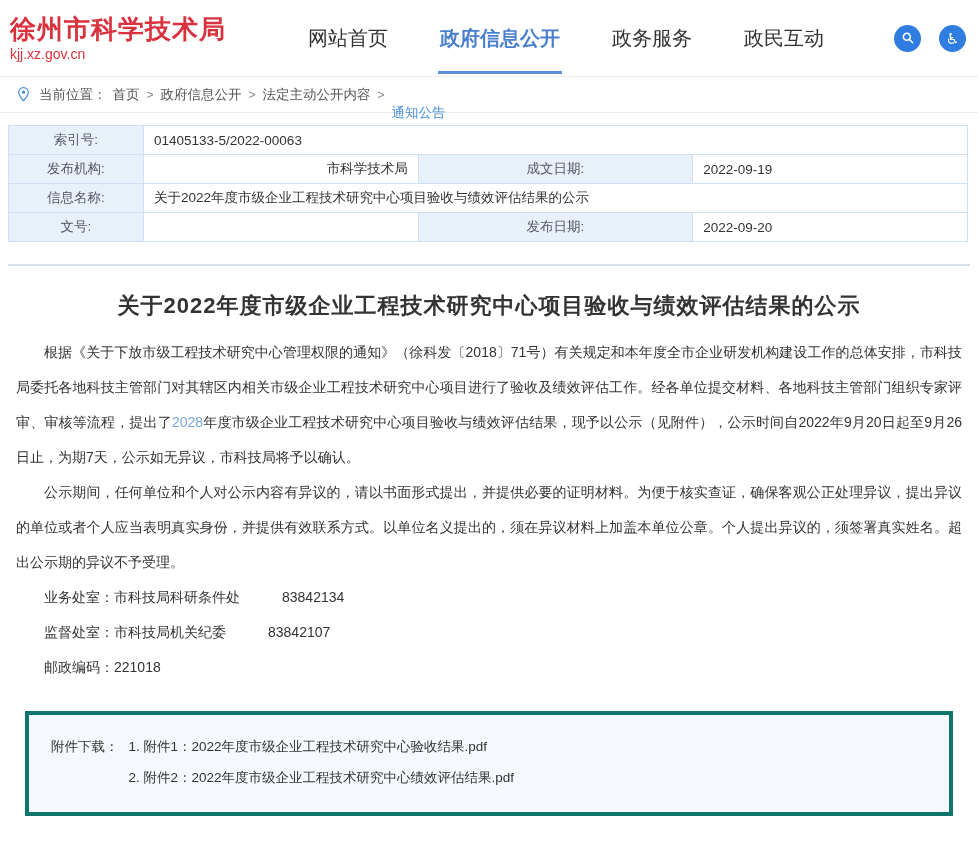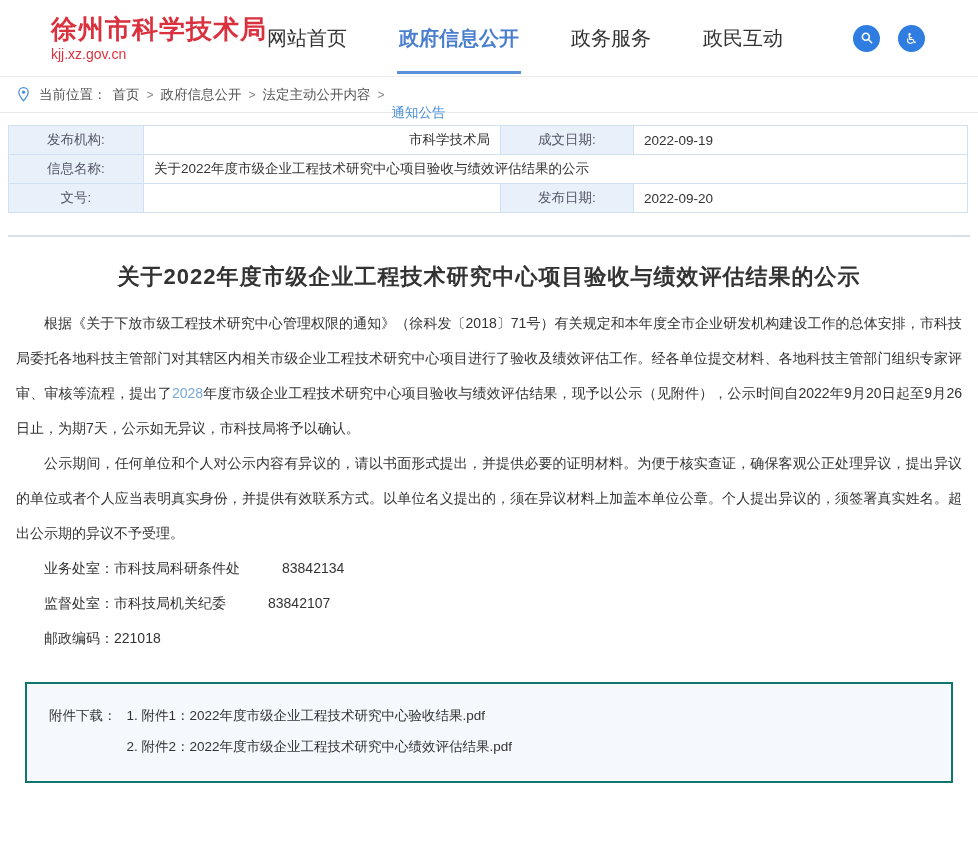--- a/index.html
+++ b/index.html
@@ -6,21 +6,21 @@
   html, body { width: 978px; background: #fff; }
   body {
     font-family: "Liberation Sans", "DejaVu Sans", sans-serif;
     color: #333;
   }
 
   
   .header {
     height: 76px;
     display: flex;
-    justify-content: center;
+    justify-content: space-between;
     align-items: center;
     padding: 0 12px 0 10px;
     background: #fff;
   }
   .logo { cursor: pointer; }
   .logo-title {
     color: #d9323e;
     font-size: 26px;
     font-weight: bold;
     letter-spacing: 1px;
@@ -142,21 +142,21 @@
     line-height: 35px;
     margin-left: 2em;
     color: #333;
   }
   .contact-line .phone { margin-left: 42px; }
 
   
   .attach-box {
     margin: 26px 25px 16px 25px;
     background: #f5f9fd;
-    border: 2px solid #0f766e;
+    border: 4px solid #0f766e;
     padding: 20px 20px 22px 22px;
     font-size: 13.5px;
     color: #333;
     display: flex;
   }
   .attach-label { white-space: nowrap; line-height: 24px; }
   .attach-list { margin-left: 10px; }
   .attach-item {
     line-height: 24px;
     margin-bottom: 7px;
@@ -204,20 +204,24 @@
   <span class="crumb-sep">&gt;</span>
   <a class="crumb">政府信息公开</a>
   <span class="crumb-sep">&gt;</span>
   <a class="crumb">法定主动公开内容</a>
   <span class="crumb-sep">&gt;</span>
   <a class="crumb current">通知公告</a>
 </div>
 
 <table class="info-table">
   <tbody>
+      <tr>
+    <td class="lbl">索引号:</td>
+    <td colspan="3">01405133-5/2022-00063</td>
+  </tr>
   <tr>
     <td class="lbl">发布机构:</td>
     <td style="width:357px;text-align:right;">市科学技术局</td>
     <td class="lbl lbl2">成文日期:</td>
     <td>2022-09-19</td>
   </tr>
   <tr>
     <td class="lbl">信息名称:</td>
     <td colspan="3">关于2022年度市级企业工程技术研究中心项目验收与绩效评估结果的公示</td>
   </tr>

